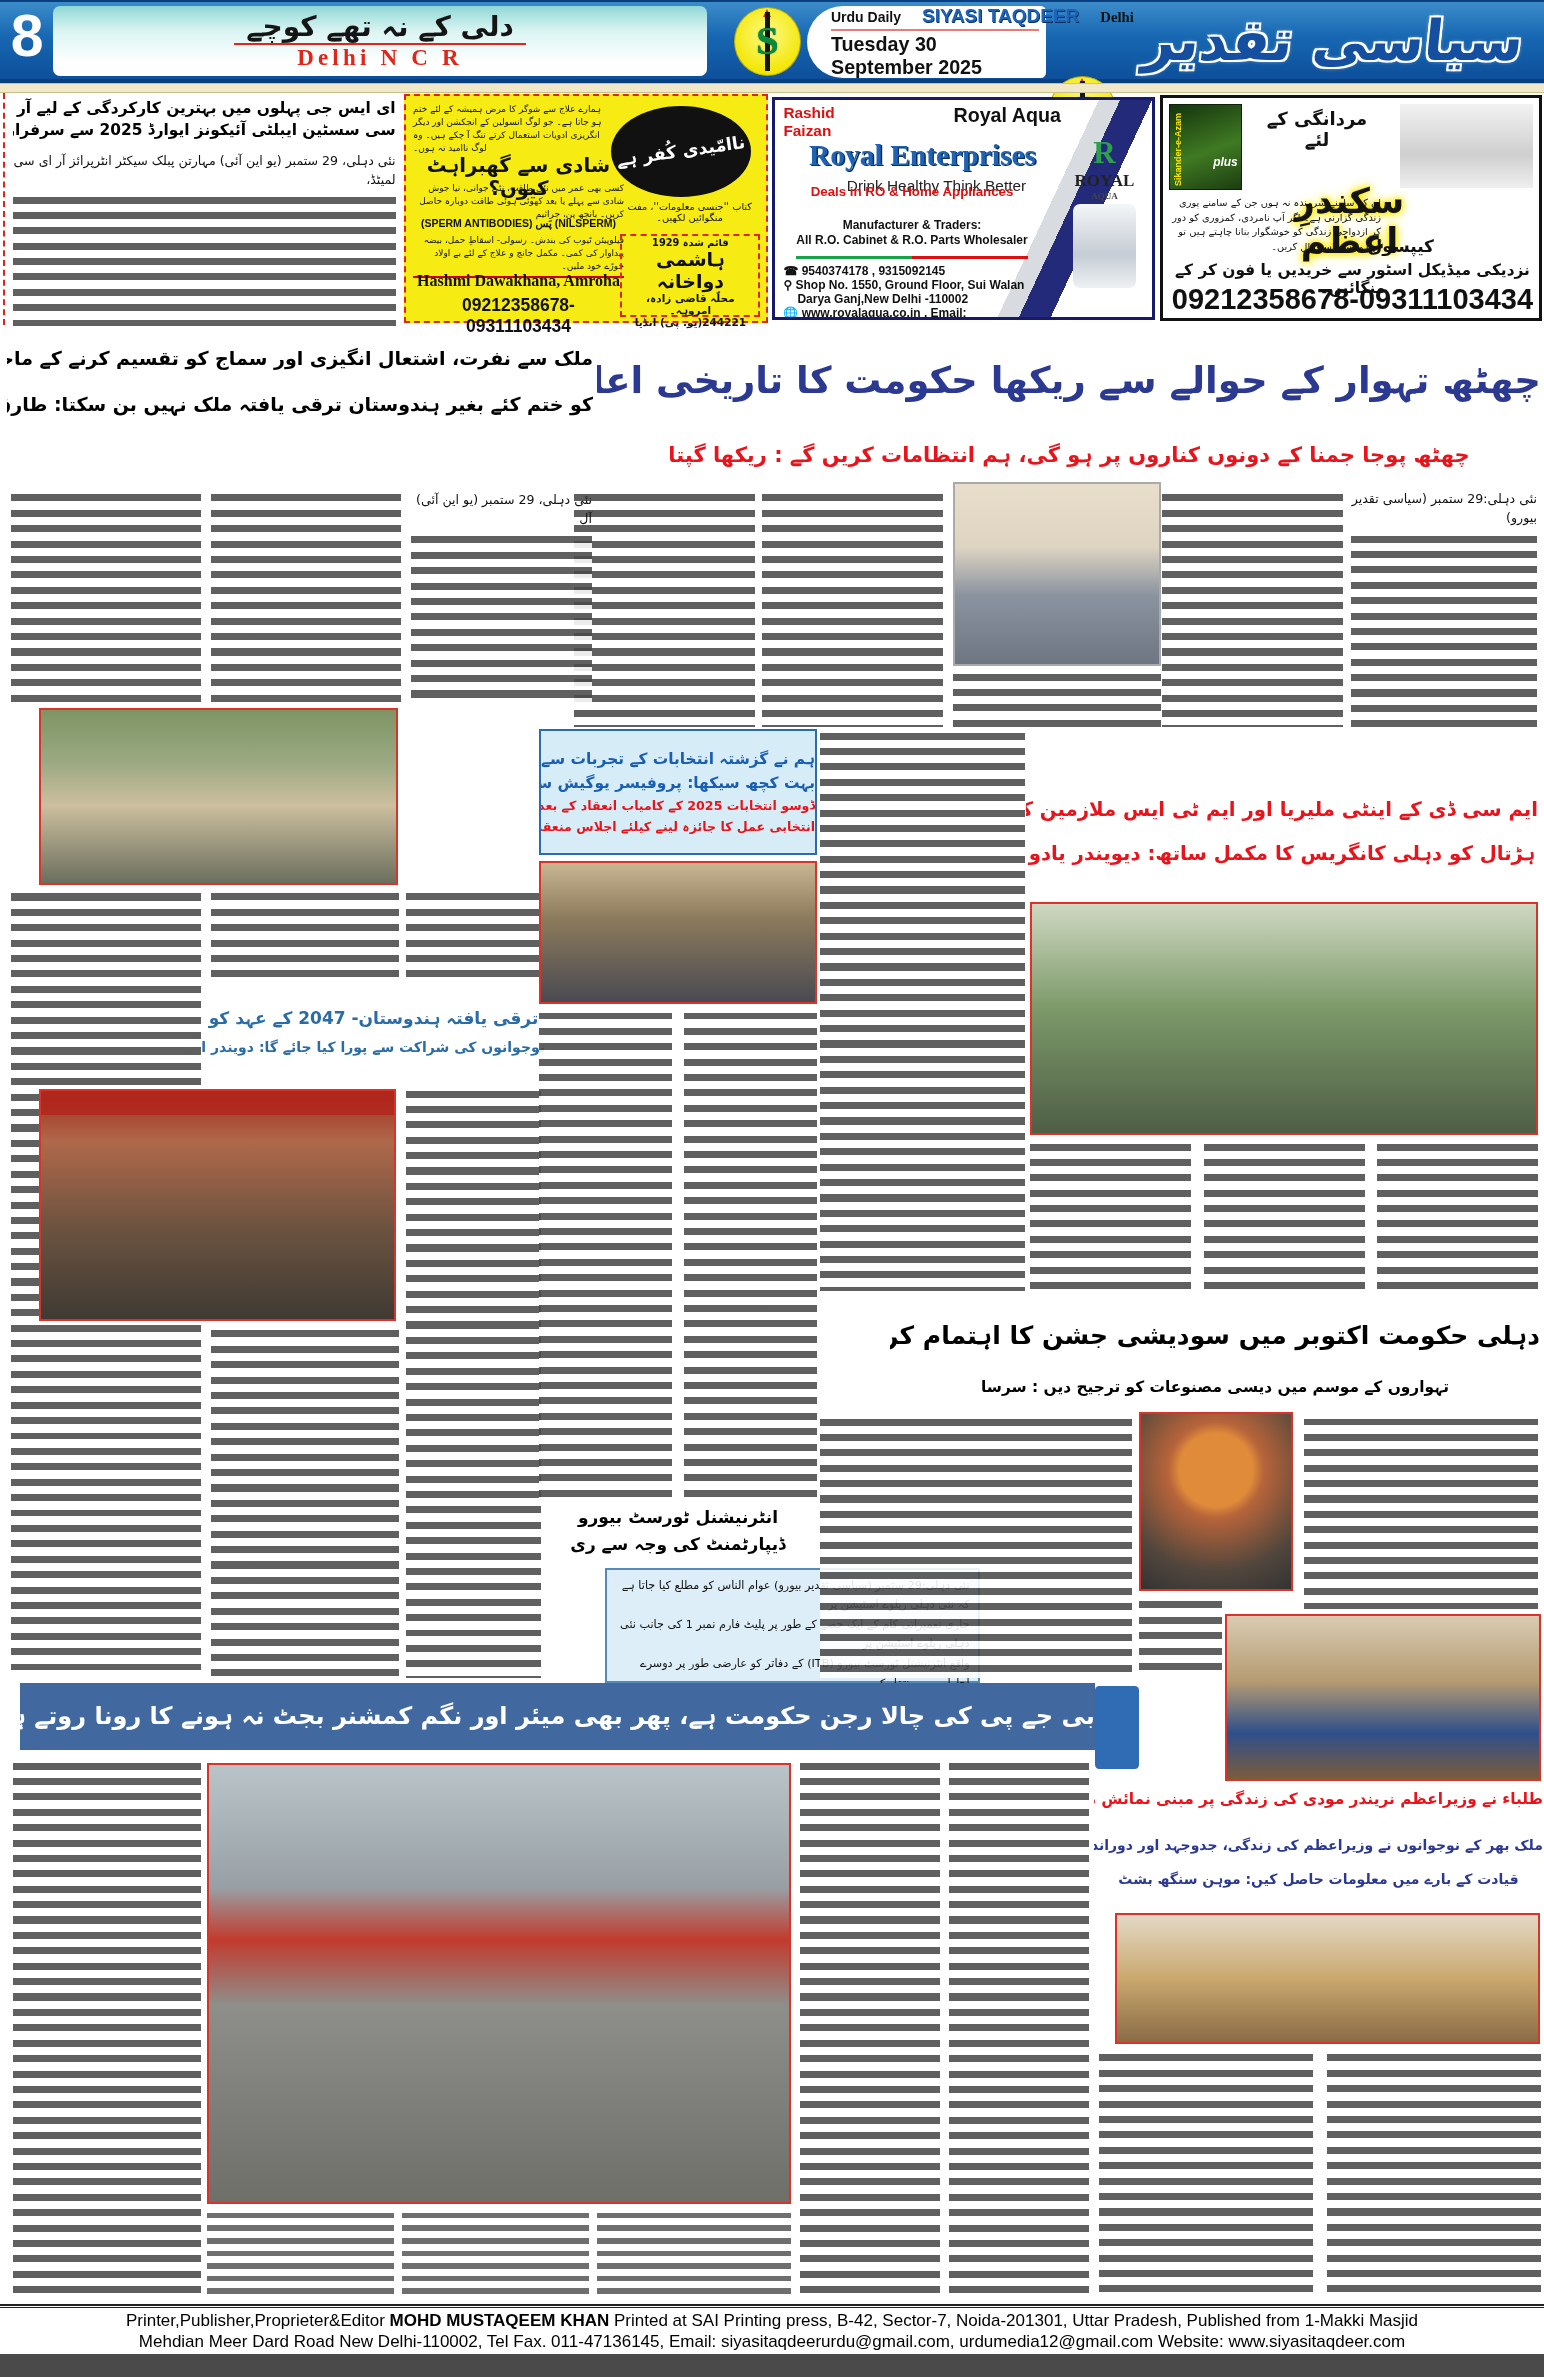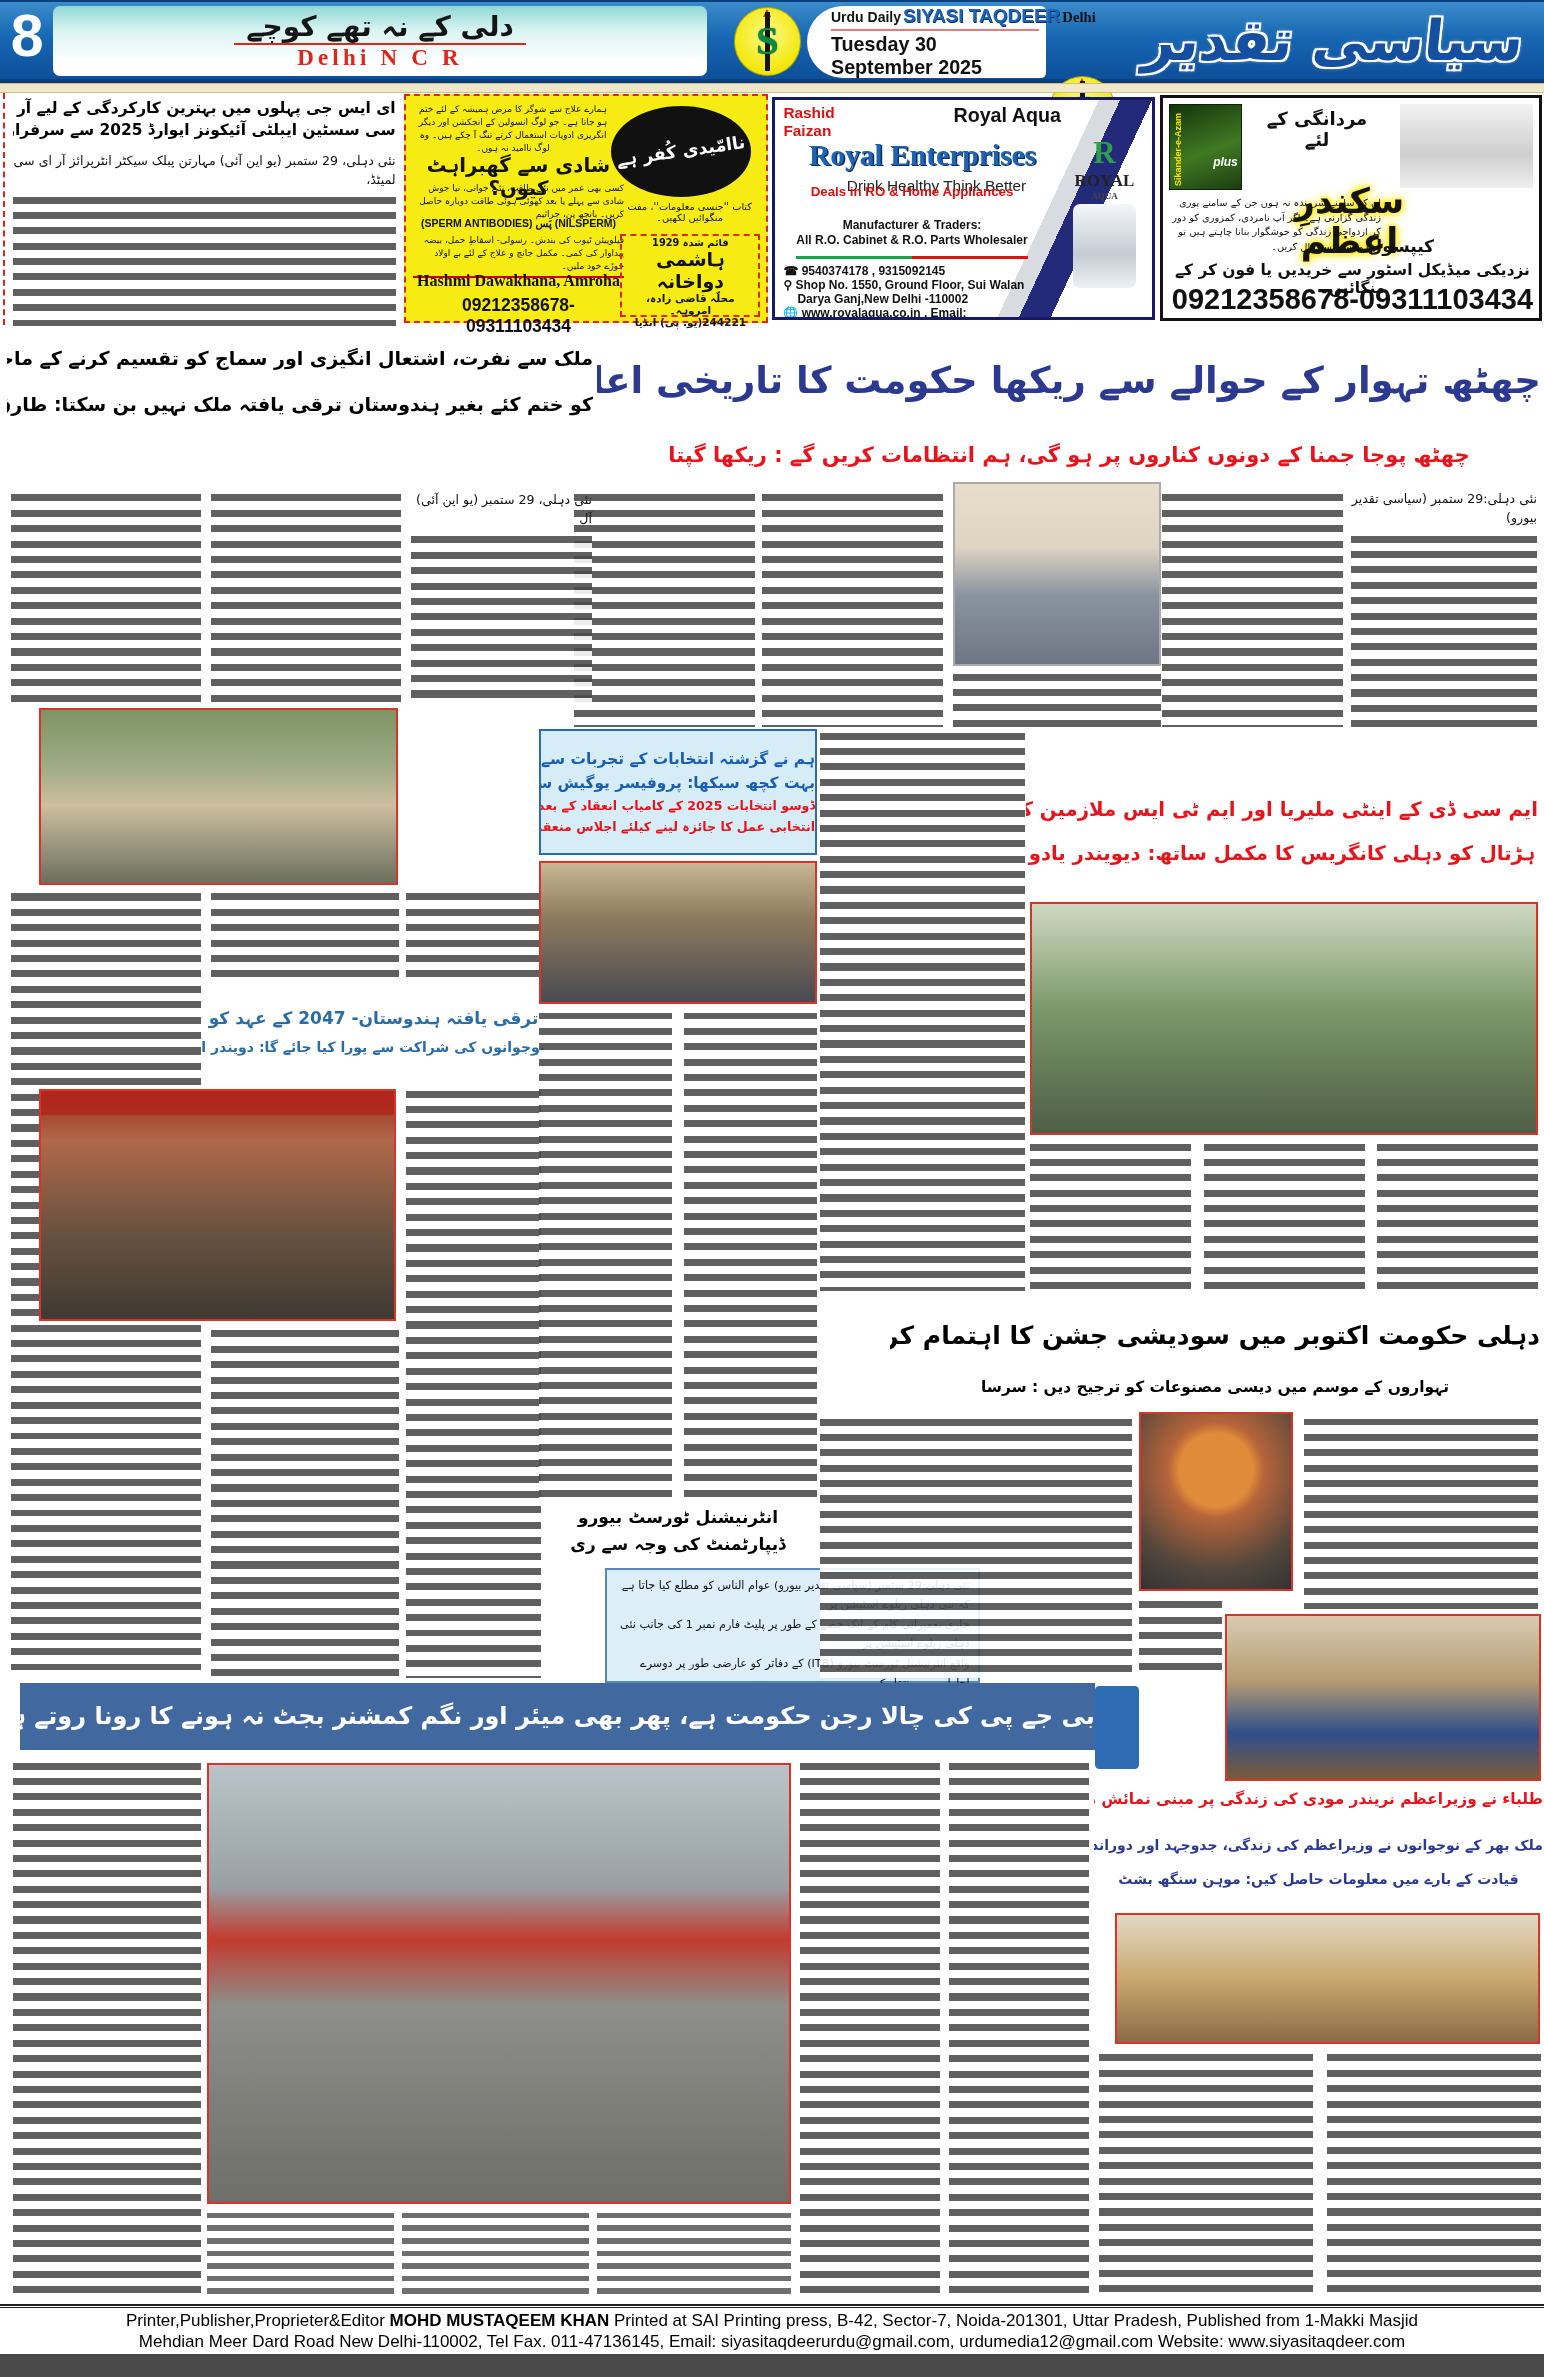--- a/index.html
+++ b/index.html
@@ -52,21 +52,21 @@
     <div class="abs panel" style="left:53px;top:3.5px;width:654px;height:70px;display:flex;flex-direction:column;align-items:center;justify-content:center">
       <div class="u" style="font-size:28px;font-weight:700;color:#151515;border-bottom:2.1px solid #e0261a;padding:0 12.6px">دلی کے نہ تھے کوچے</div>
       <div class="serif" style="font-size:23px;font-weight:700;color:#e0261a;letter-spacing:4.2px">Delhi N C R</div>
     </div>
     <div class="abs logo" style="left:734px;top:4.9px;width:67px;height:69px">
       <span class="nib"></span>
         <span class="pen"></span>
         <span class="s">S</span>
     </div>
     <div class="abs" style="left:807px;top:4.2px;width:239px;height:72px;background:#fff;border-radius:39px 5.6px 5.6px 39px;padding:4.2px 7px 4.2px 24px;display:flex;flex-direction:column;justify-content:center">
-      <div style="display:flex;align-items:baseline;gap:2px;white-space:nowrap">
+      <div style="display:flex;align-items:baseline;gap:21px;white-space:nowrap">
         <span class="en" style="font-size:14px;font-weight:700">Urdu Daily</span>
         <span class="en" style="font-size:19px;font-weight:800;color:#1d63b8;text-shadow:0.7px 0.7px 0 #0a2d5e">SIYASI TAQDEER</span>
         <span class="serif" style="font-size:14.7px;font-weight:700">Delhi</span>
       </div>
       <div class="redline" style="margin:2.1px 0"></div>
       <div class="en" style="font-size:19.7px;font-weight:800">Tuesday 30 September 2025</div>
     </div>
     <div class="abs logo" style="left:1049px;top:4.9px;width:67px;height:69px">
       <span class="nib"></span>
         <span class="pen"></span>
@@ -82,21 +82,21 @@
     <div class="u hl" style="font-size:15.4px;color:#000">ای ایس جی پہلوں میں بہترین کارکردگی کے لیے آر ای</div>
     <div class="u hl" style="font-size:15.4px;color:#000">سی سسٹین ایبلٹی آئیکونز ایوارڈ 2025 سے سرفراز</div>
     <div class="u lead" style="margin-top:11px">نئی دہلی، 29 ستمبر (یو این آئی) مہارتن پبلک سیکٹر انٹرپرائز آر ای سی لمیٹڈ،</div>
     <div class="tx" style="width:383px;height:133px;margin-top:2.8px"></div>
   </div>
 
   <div class="abs yellowad" style="left:404px;top:94px;width:364px;height:229px;padding:5.6px">
     <div class="abs blackoval" style="right:15.4px;top:9.8px;width:140px;height:91px">
       <span class="u" style="font-size:17.5px;font-weight:700;transform:rotate(-8deg)">ناامّیدی کُفر ہے</span>
     </div>
-    <div class="abs u" style="left:7px;top:7px;width:200px;font-size:9px;line-height:1.45;text-align:center">ہمارے علاج سے شوگر کا مرض ہمیشہ کے لئے ختم ہو جاتا ہے۔ جو لوگ انسولین کے انجکشن اور دیگر انگریزی ادویات استعمال کرتے تنگ آ چکے ہیں۔ وہ لوگ ناامید نہ ہوں۔</div>
+    <div class="abs u" style="left:7px;top:7px;width:200px;font-size:9px;line-height:1.45;text-align:left">ہمارے علاج سے شوگر کا مرض ہمیشہ کے لئے ختم ہو جاتا ہے۔ جو لوگ انسولین کے انجکشن اور دیگر انگریزی ادویات استعمال کرتے تنگ آ چکے ہیں۔ وہ لوگ ناامید نہ ہوں۔</div>
     <div class="abs u" style="left:7px;top:58px;width:211px;font-size:19.7px;font-weight:800;text-align:center">شادی سے گھبراہٹ کیوں؟</div>
     <div class="abs u" style="left:7px;top:86px;width:211px;font-size:9px;line-height:1.45;text-align:right">کسی بھی عمر میں نئی طاقت، نئی جوانی، نیا جوش شادی سے پہلے یا بعد کھوئی ہوئی طاقت دوبارہ حاصل کریں۔ بانجھ پن، جراثیم</div>
     <div class="abs en" style="left:7px;top:121px;width:211px;font-size:10.5px;font-weight:700;text-align:center">(SPERM ANTIBODIES) پَس (NILSPERM)</div>
     <div class="abs u" style="left:7px;top:138px;width:211px;font-size:9px;line-height:1.45;text-align:right;border-bottom:2.1px solid #c02;padding-bottom:2.8px">فیلوپیئن ٹیوب کی بندش۔ رسولی- اسقاطِ حمل، بیضہ پیداوار کی کمی۔ مکمل جانچ و علاج کے لئے بے اولاد جوڑے خود ملیں۔</div>
     <div class="abs serif" style="left:7px;top:176px;width:211px;font-size:16px;font-weight:700;text-align:center">Hashmi Dawakhana, Amroha</div>
     <div class="abs en" style="left:7px;top:199px;width:211px;font-size:17.5px;font-weight:800;text-align:center">09212358678-09311103434</div>
     <div class="abs u" style="right:9.8px;top:105px;width:133px;font-size:9.8px;text-align:center">کتاب ''جنسی معلومات''، مفت منگوائیں لکھیں۔</div>
     <div class="abs" style="right:5.6px;top:138px;width:140px;height:83px;border:2.1px dashed #e02418;padding:1.4px;text-align:center">
       <div class="u" style="font-size:9.8px;font-weight:700">قائم شدہ 1929</div>
       <div class="u" style="font-size:19px;font-weight:800">ہاشمی دواخانہ</div>

